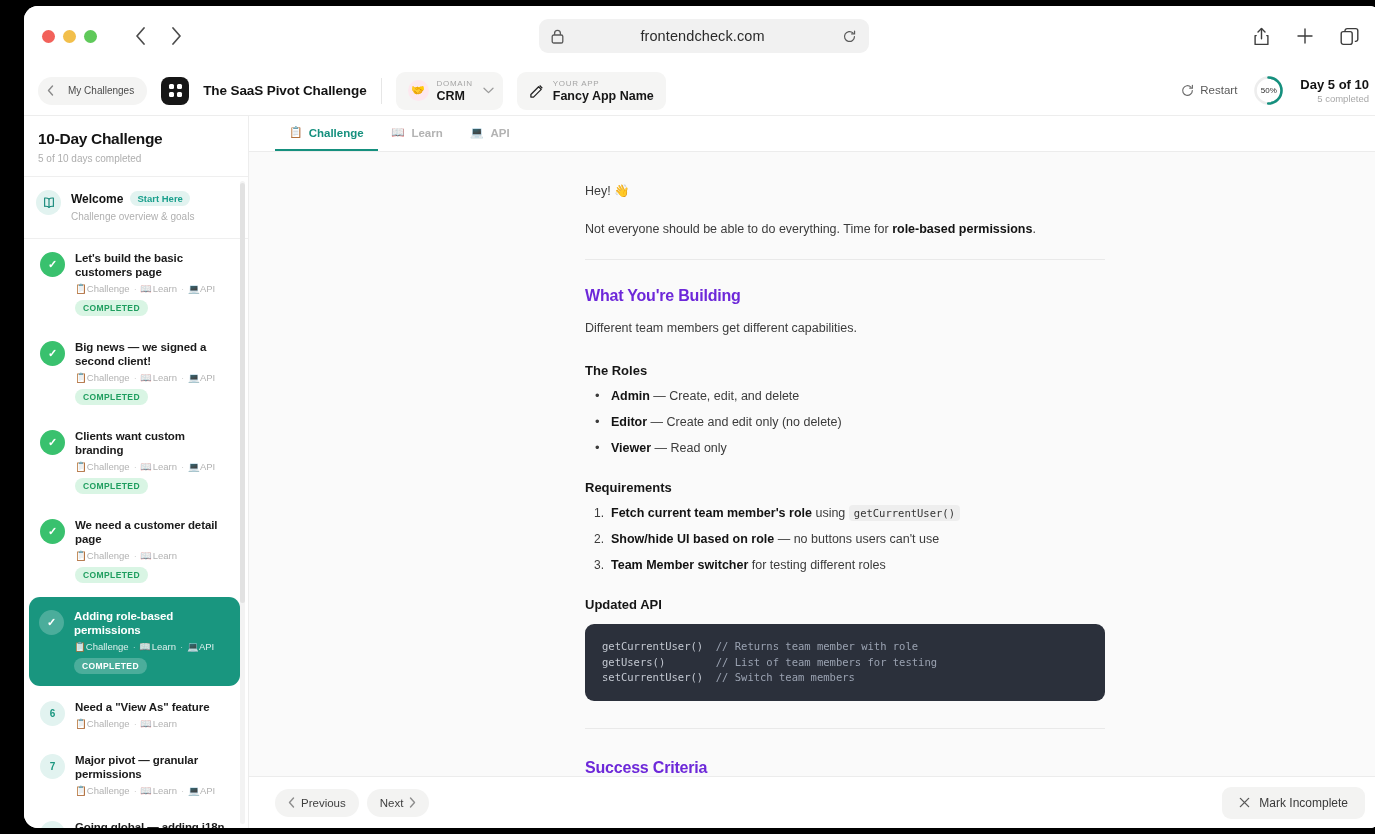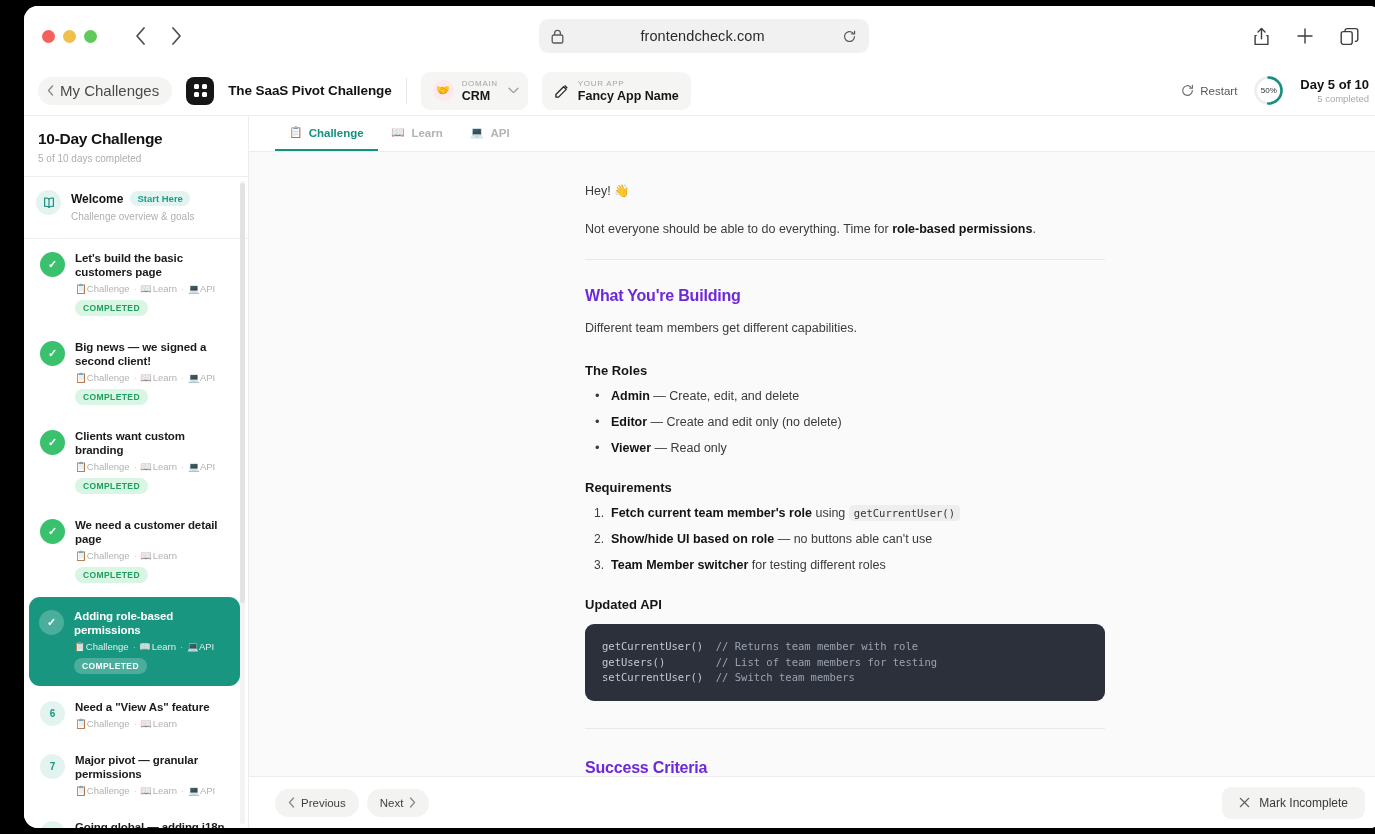--- a/index.html
+++ b/index.html
@@ -66,24 +66,24 @@
   
   .appheader {
     height: 50px; flex: 0 0 50px;
     background: #ffffff;
     border-bottom: 1px solid #ededed;
     display: flex; align-items: center;
     padding: 0 14px 0 14px;
     gap: 14px;
   }
   .backpill {
-    display: flex; align-items: center; gap: 6px;
+    display: flex; align-items: center; gap: 14px;
     height: 28px; padding: 0 13px 0 9px;
     background: #f4f4f3; border-radius: 14px;
-    font-size: 15px; color: #4b4b4b; font-weight: 500;
+    font-size: 10px; color: #4b4b4b; font-weight: 500;
   }
   .backpill .chev { color: #8a8a8a; display:flex; }
   .logo {
     width: 28px; height: 28px; border-radius: 8px;
     background: #161616;
     display: flex; align-items: center; justify-content: center;
     flex-wrap: wrap; gap: 3px;
     padding: 7px;
   }
   .logo i {
@@ -109,21 +109,21 @@
   .chip-texts { display: flex; flex-direction: column; gap: 1px; }
   .chip-label {
     font-size: 8px; color: #a5a5a5; letter-spacing: .7px;
     text-transform: uppercase; font-weight: 500;
   }
   .chip-value { font-size: 12.5px; color: #161616; font-weight: 700; }
   .chip-chev { color: #9b9b9b; display: flex; margin-left: 2px; }
 
   .header-right { margin-left: auto; display: flex; align-items: center; gap: 16px; }
   .restart {
-    display: flex; align-items: center; gap: 6px;
+    display: flex; align-items: flex-start; gap: 6px;
     font-size: 11.5px; color: #595959;
   }
   .restart .rico { display:flex; color:#6e6e6e; }
   .ring { position: relative; width: 31px; height: 31px; }
   .ring svg { display: block; transform: rotate(-90deg); }
   .ring-pct {
     position: absolute; inset: 0;
     display: flex; align-items: center; justify-content: center;
     font-size: 8px; font-weight: 400; color: #2e2e2e;
   }
@@ -578,21 +578,21 @@
           <div class="h3">The Roles</div>
           <ul class="bul" id="roles-list">
               <li><b>Admin</b><span> — Create, edit, and delete</span></li>
               <li><b>Editor</b><span> — Create and edit only (no delete)</span></li>
               <li><b>Viewer</b><span> — Read only</span></li>
             </ul>
 
           <div class="h3">Requirements</div>
           <ol class="num" id="req-list">
               <li><b>Fetch current team member's role</b><span> using </span><code class="inl">getCurrentUser()</code></li>
-              <li><b>Show/hide UI based on role</b><span> — no buttons able can't use</span></li>
+              <li><b>Show/hide UI based on role</b><span> — no buttons users can't use</span></li>
               <li><b>Team Member switcher</b><span> for testing different roles</span></li>
             </ol>
 
           <div class="h3">Updated API</div>
           <div class="codeblock" id="codeblock">getCurrentUser()  <span class="cm">// Returns team member with role</span>
 getUsers()        <span class="cm">// List of team members for testing</span>
 setCurrentUser()  <span class="cm">// Switch team members</span></div>
 
           <div class="hr" style="margin:27px 0 30px 0"></div>
 

